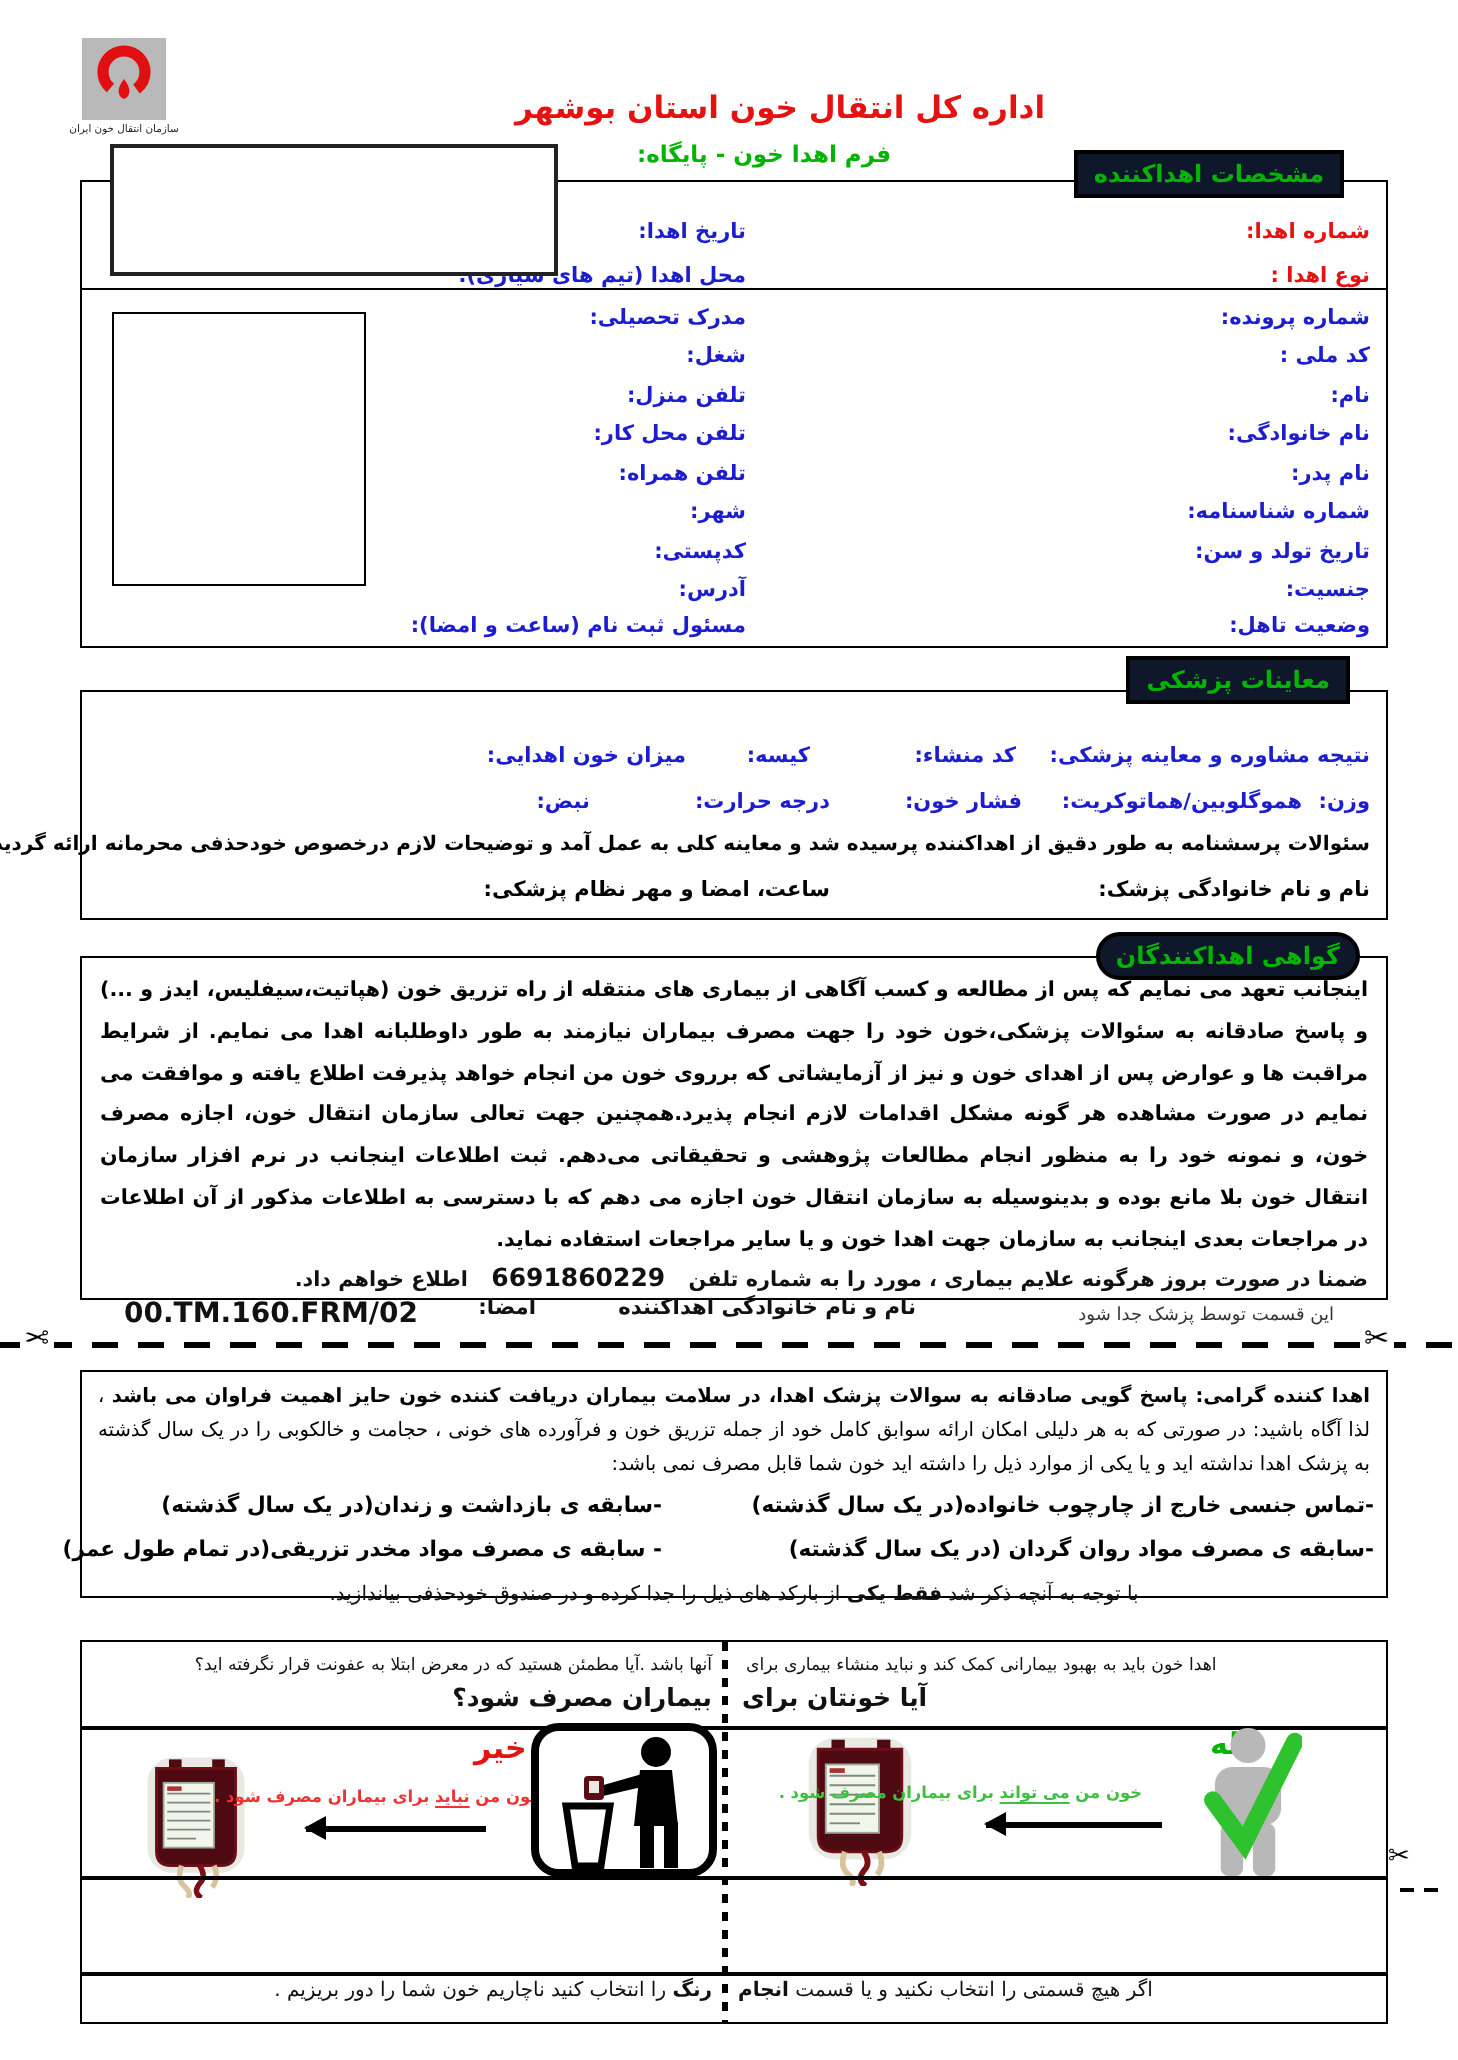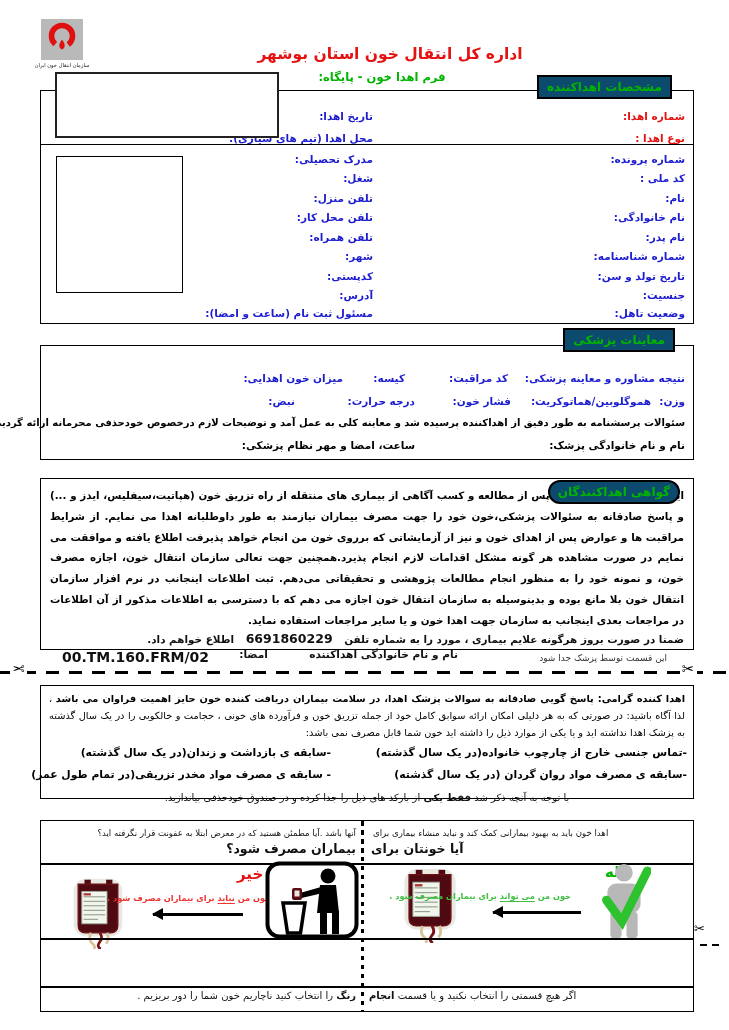--- a/index.html
+++ b/index.html
@@ -8,21 +8,21 @@
   }
   html,body{margin:0;padding:0;background:#fff;}
   #page{
     position:relative; width:729px; height:1030px; background:#fff;
     font-family:"DejaVu Sans",sans-serif; direction:rtl; overflow:hidden; color:var(--ink);
   }
   .abs{position:absolute;}
   .nw{white-space:nowrap;}
   .box{position:absolute; border:1.6px solid #000; background:#fff;}
   .sec-title{
-    position:absolute; border:2px solid #000; background:#0c4a6e; z-index:3;
+    position:absolute; border:2px solid #000; background:#0f172a; z-index:3;
     color:var(--green); font-weight:bold; font-size:12px; padding:3px 8px; white-space:nowrap;
   }
   .lbl{position:absolute; font-weight:bold; font-size:10.5px; color:var(--blue); white-space:nowrap;}
   .lbl.red{color:var(--red);}
   .blk{color:#000;}
   .hline{position:absolute; left:0; right:0; height:1.5px; background:#000;}
   .dotline{
     position:absolute; width:3px; top:0; bottom:0;
     background-image:repeating-linear-gradient(to bottom,#000 0 4.5px,transparent 4.5px 9px);
   }
@@ -93,37 +93,37 @@
     <span class="lbl" style="right:8px;top:198px;">جنسیت:</span>
     <span class="lbl" style="right:320px;top:198px;">آدرس:</span>
     <span class="lbl" style="right:8px;top:216px;">وضعیت تاهل:</span>
     <span class="lbl" style="right:320px;top:216px;margin-left:24px;">مسئول ثبت نام (ساعت و امضا):</span>
   </div>
 
   <div class="sec-title" style="right:54px;top:328px;">معاینات پزشکی</div>
 
   <div class="box" style="left:40px;top:345px;width:652px;height:113px;">
     <span class="lbl" style="right:8px;top:26px;">نتیجه مشاوره و معاینه پزشکی:</span>
-    <span class="lbl" style="right:185px;top:26px;">کد مراقبت:</span>
+    <span class="lbl" style="right:185px;top:26px;">کد منشاء:</span>
     <span class="lbl" style="right:288px;top:26px;">کیسه:</span>
     <span class="lbl" style="right:350px;top:26px;">میزان خون اهدایی:</span>
 
     <span class="lbl" style="right:8px;top:49px;">وزن:</span>
     <span class="lbl" style="right:42px;top:49px;">هموگلوبین/هماتوکریت:</span>
     <span class="lbl" style="right:182px;top:49px;">فشار خون:</span>
     <span class="lbl" style="right:278px;top:49px;">درجه حرارت:</span>
     <span class="lbl" style="right:398px;top:49px;">نبض:</span>
 
     <span class="lbl blk" style="right:8px;top:71px;font-size:10px;color:#000;">سئوالات پرسشنامه به طور دقیق  از اهداکننده پرسیده شد و معاینه کلی به عمل آمد و توضیحات لازم درخصوص خودحذفی محرمانه ارائه گردید.</span>
 
     <span class="lbl blk" style="right:8px;top:93px;color:#000;">نام و نام خانوادگی پزشک:</span>
     <span class="lbl blk" style="right:278px;top:93px;color:#000;">ساعت، امضا و مهر نظام پزشکی:</span>
   </div>
 
-  <div class="sec-title" style="right:49px;top:480px;border-radius:12px;">گواهی اهداکنندگان</div>
+  <div class="sec-title" style="right:49px;top:466px;border-radius:12px;">گواهی اهداکنندگان</div>
 
   <div class="box" style="left:40px;top:478px;width:652px;height:170px;">
     <div class="para" style="padding:6px 9px 0 9px;">اینجانب تعهد می نمایم که پس از مطالعه و کسب آگاهی از بیماری های منتقله از راه تزریق خون (هپاتیت،سیفلیس، ایدز و ...) و پاسخ صادقانه به سئوالات پزشکی،خون خود را جهت مصرف بیماران نیازمند به طور داوطلبانه اهدا می نمایم. از شرایط مراقبت ها و عوارض پس از اهدای خون و نیز از آزمایشاتی که برروی خون من انجام خواهد پذیرفت اطلاع یافته و موافقت می نمایم در صورت مشاهده هر گونه مشکل اقدامات لازم انجام پذیرد.همچنین جهت تعالی سازمان انتقال خون، اجازه مصرف خون، و نمونه خود را به منظور انجام مطالعات پژوهشی و تحقیقاتی می‌دهم.  ثبت اطلاعات اینجانب در نرم افزار سازمان انتقال خون بلا مانع بوده و بدینوسیله به سازمان انتقال خون اجازه می دهم که با دسترسی به اطلاعات مذکور از آن اطلاعات در مراجعات بعدی اینجانب به سازمان جهت اهدا خون و یا سایر مراجعات استفاده نماید.</div>
     <div class="nw" style="padding:0 9px;text-align:right;font-weight:bold;font-size:10.4px;">
       <span>ضمنا در صورت بروز هرگونه علایم بیماری ، مورد را  به شماره تلفن</span>
       <span style="font-size:12.5px;letter-spacing:0.5px;margin:0 8px;">6691860229</span>
       <span>اطلاع خواهم داد.</span>
     </div>
     <div style="position:relative;height:20px;">
       <span class="abs nw" style="right:235px;top:2px;font-weight:bold;font-size:10.6px;">نام و نام خانوادگی اهداکننده</span>

